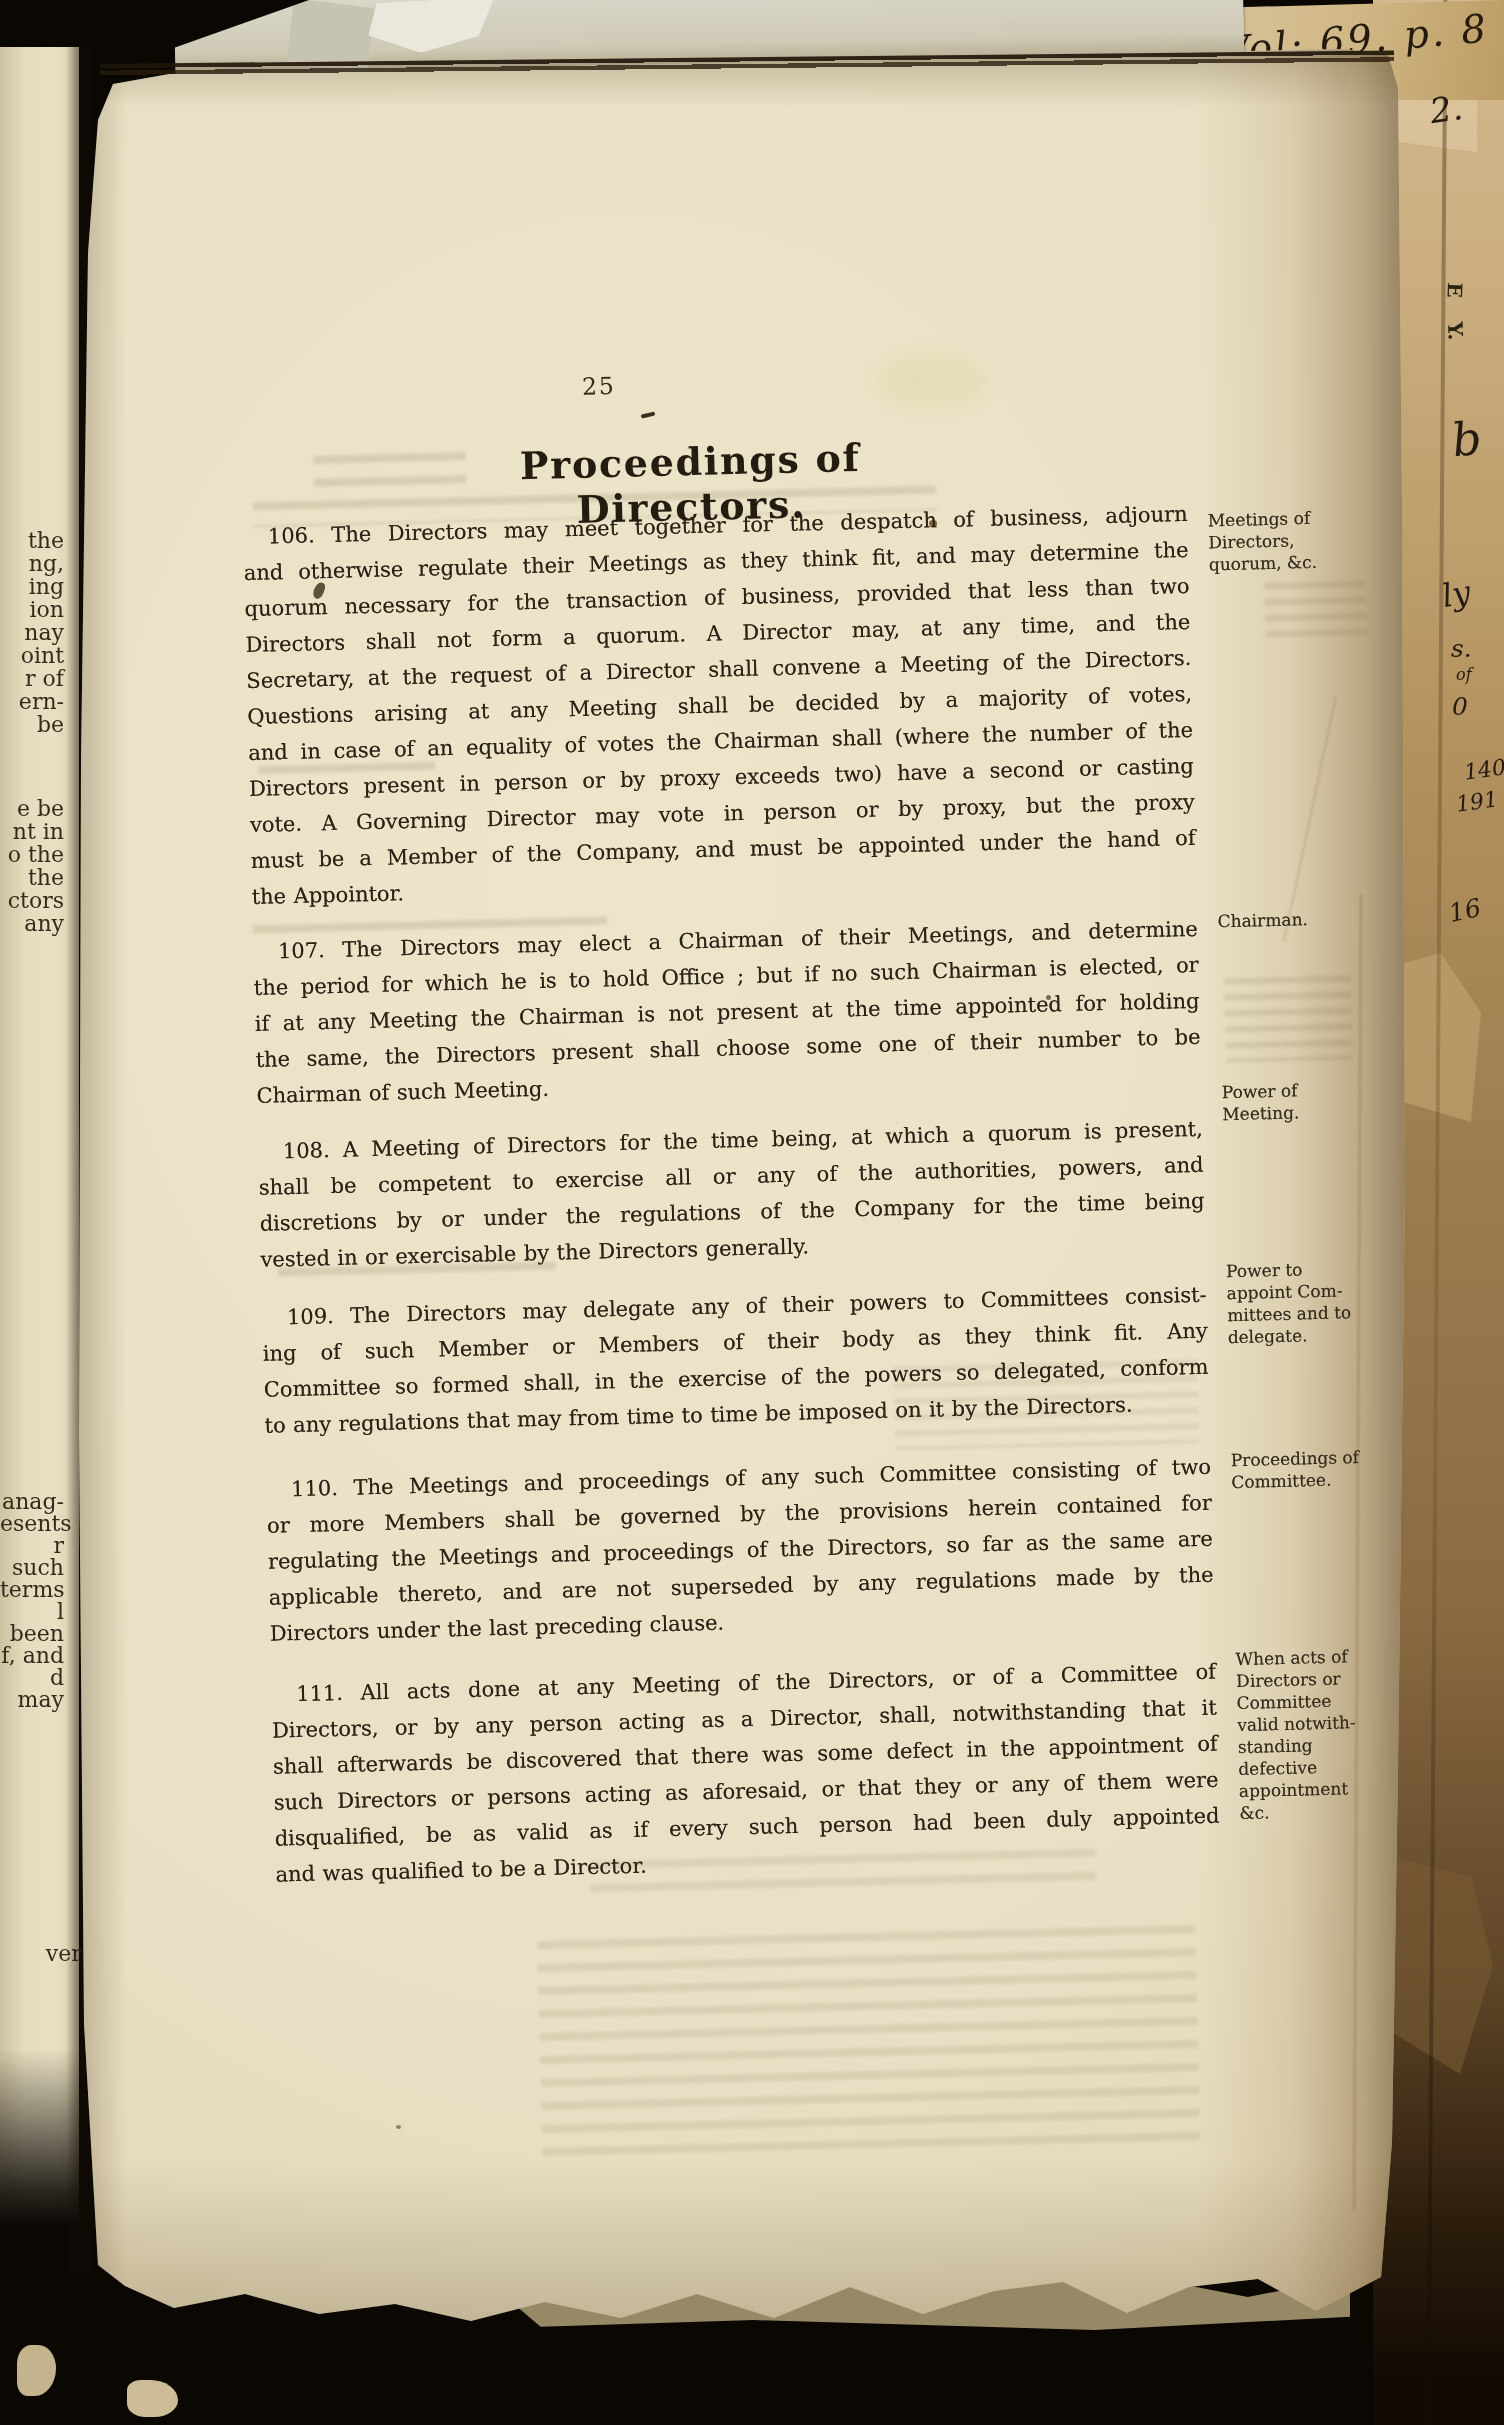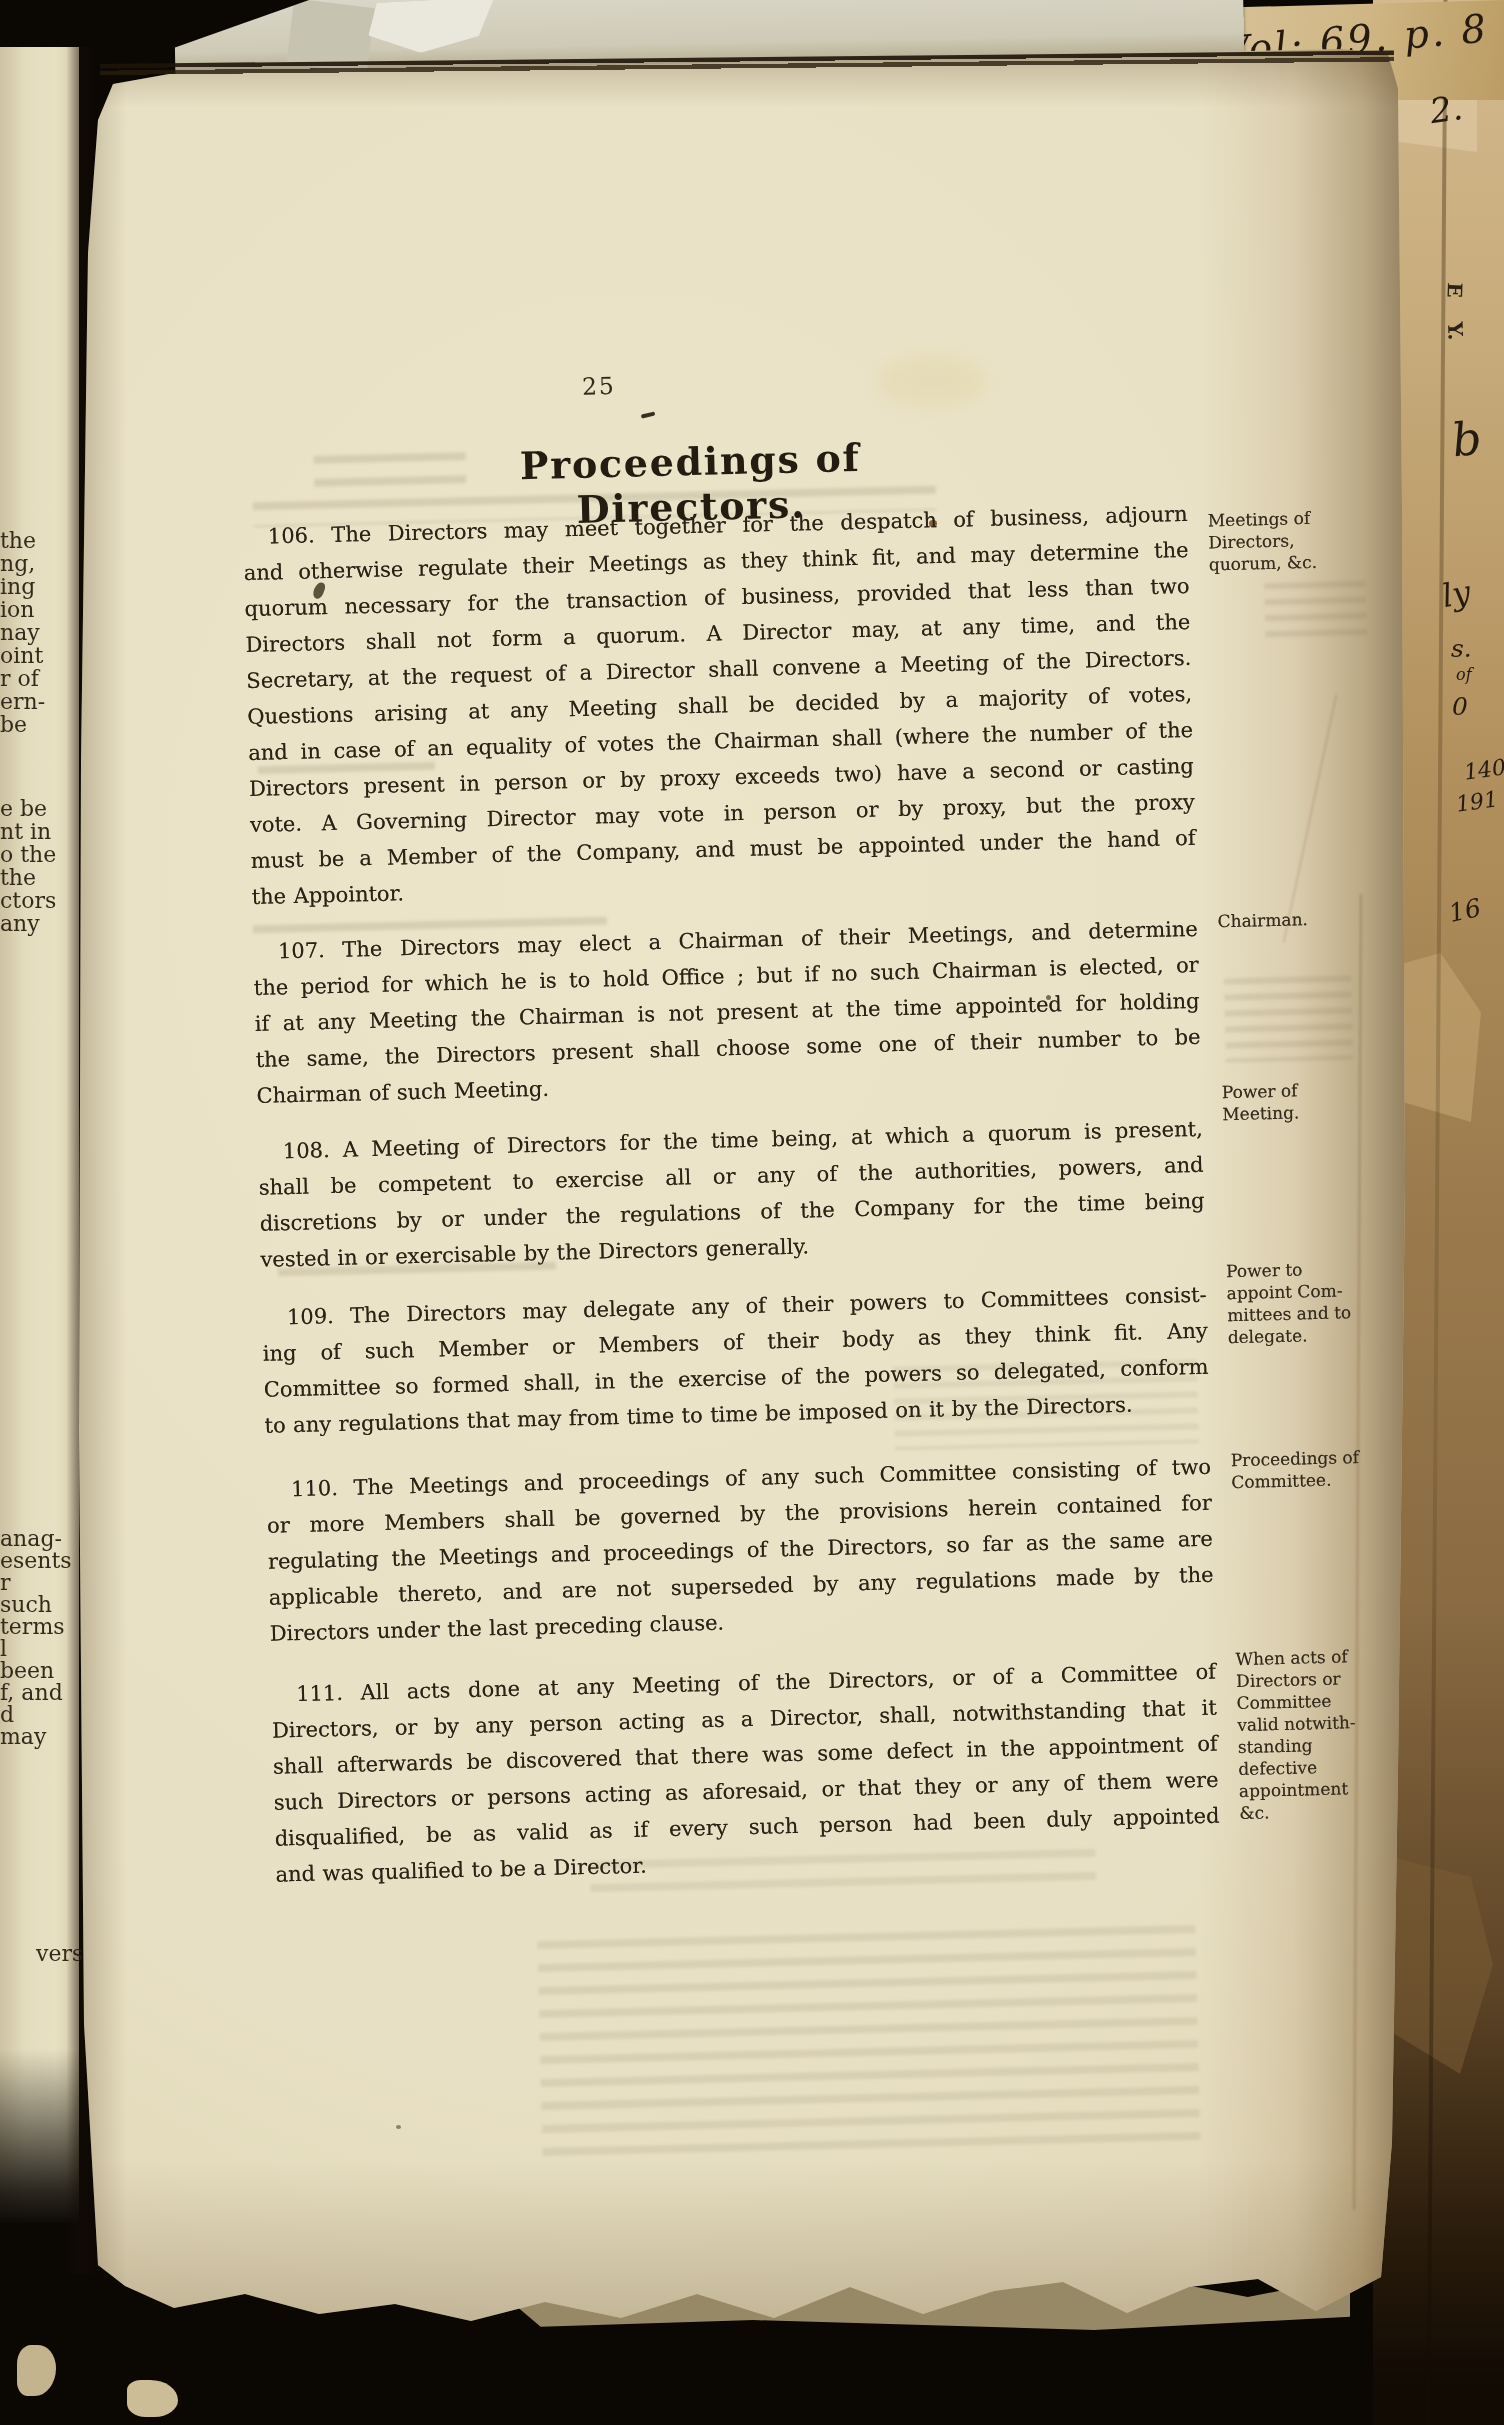--- a/index.html
+++ b/index.html
@@ -85,26 +85,26 @@
   .clause .line{text-align:justify;text-align-last:justify;}
   .clause .line:first-child{text-indent:25px;}
   .clause .line:last-child{text-align-last:left;}
   #c106{top:519px;}#c107{top:934px;}#c108{top:1134px;}#c109{top:1300px;}#c110{top:1472px;}#c111{top:1677px;}
 
   .note{position:absolute;left:1208px;width:160px;font-size:17px;line-height:22px;color:#352b1d;
     text-shadow:0 0 0.4px rgba(53,43,29,.6);}
   #n106{top:533px;}#n107{top:934px;}#n108{top:1105px;}#n109{top:1284px;}#n110{top:1473px;}#n111{top:1672px;}
 
   
-  .frag{position:absolute;left:0;width:64px;padding-right:3.4px;
+  .frag{position:absolute;left:0;width:64px;text-align:right;padding-right:3.4px;
     font-size:22px;color:#332a1c;}
   #fragA{top:482px;line-height:23px;}
   #fragB{top:750px;line-height:23px;}
   #fragC{top:1179px;line-height:22px;}
-  #fragD{top:1481px;line-height:22px;}
+  #fragD{top:1444px;line-height:22px;}
   #fragE{top:1896px;line-height:22px;padding-left:36px;}
 
   
   .hw{font-style:italic;color:#241a10;}
   .vol-note{position:absolute;left:1221px;top:13.5px;width:337px;font-size:39px;letter-spacing:2.5px;
     transform:rotate(-5deg);white-space:nowrap;}
   .mark{position:absolute;white-space:nowrap;}
   #mk1{left:1430px;top:89px;font-size:34px;transform:rotate(-8deg);}
   #mk2{left:1447px;top:278px;font-size:20px;font-weight:bold;transform:rotate(92deg);font-style:normal;color:#2b2216;}
   #mk3{left:1446px;top:319px;font-size:20px;font-weight:bold;transform:rotate(88deg);font-style:normal;color:#2b2216;}

